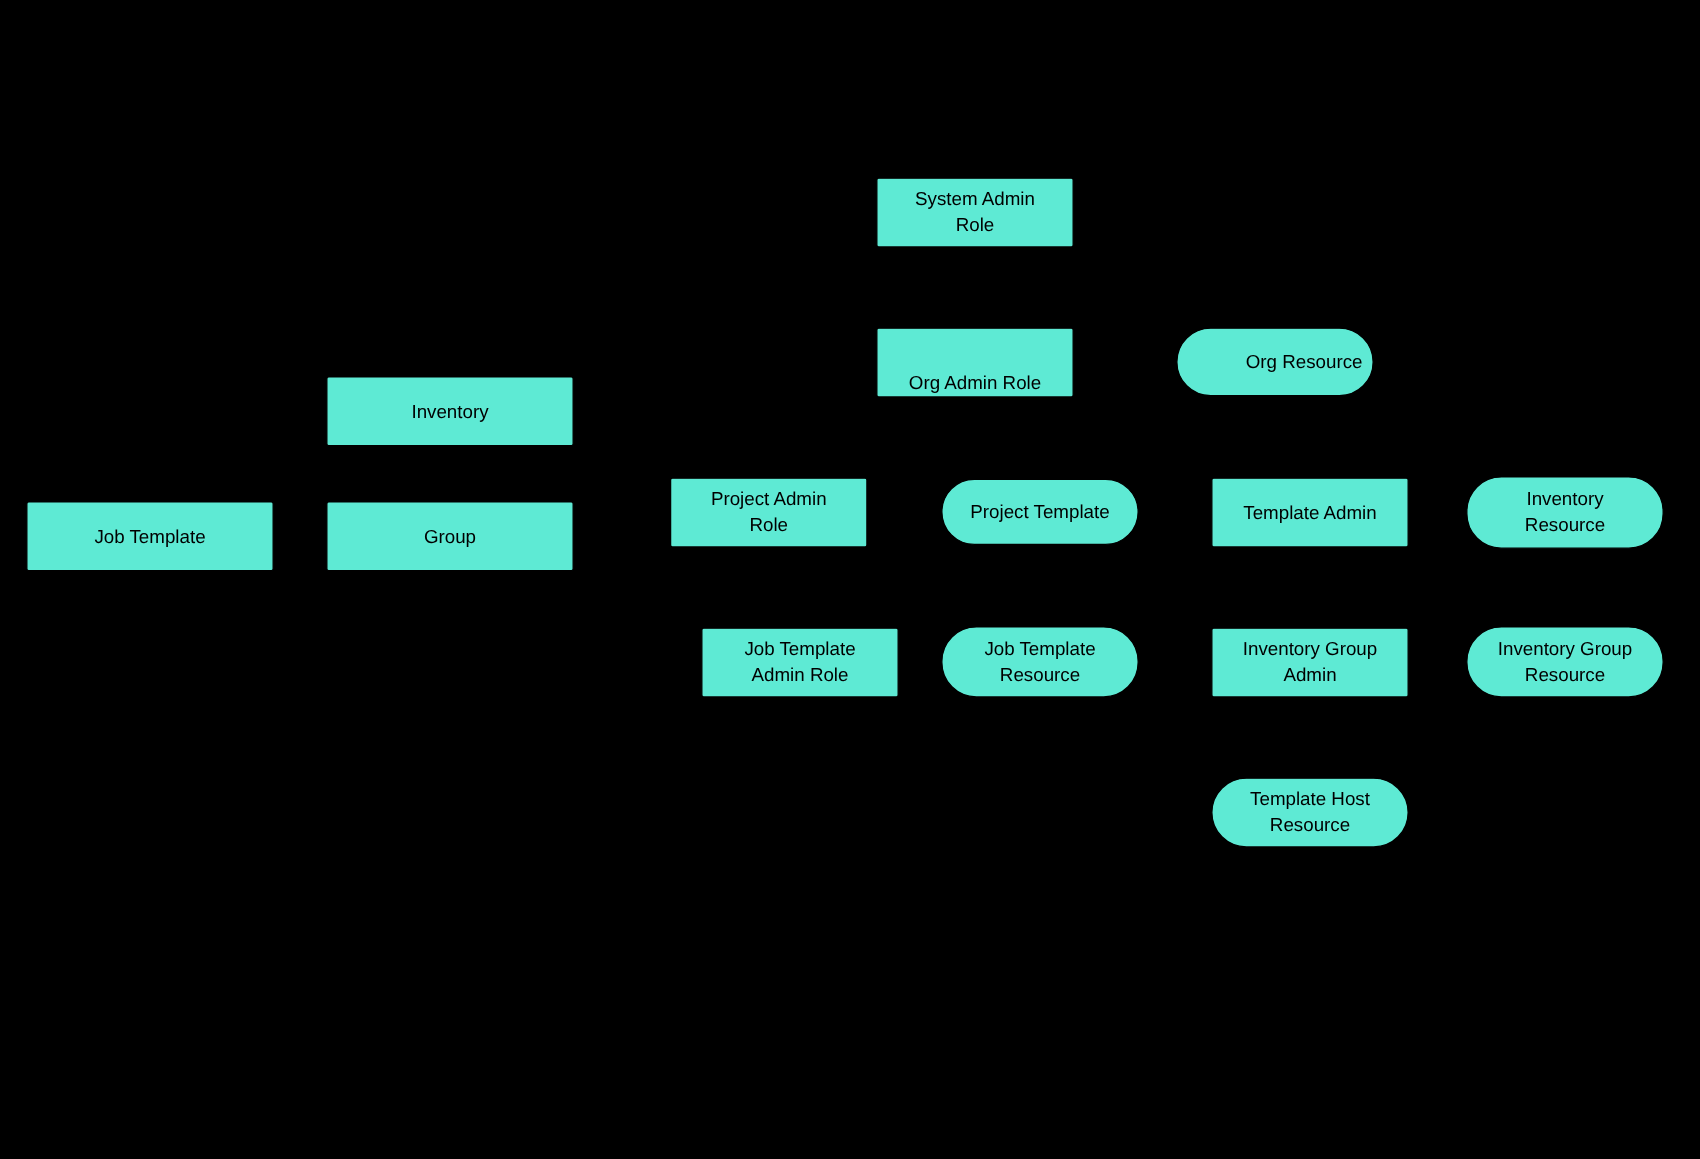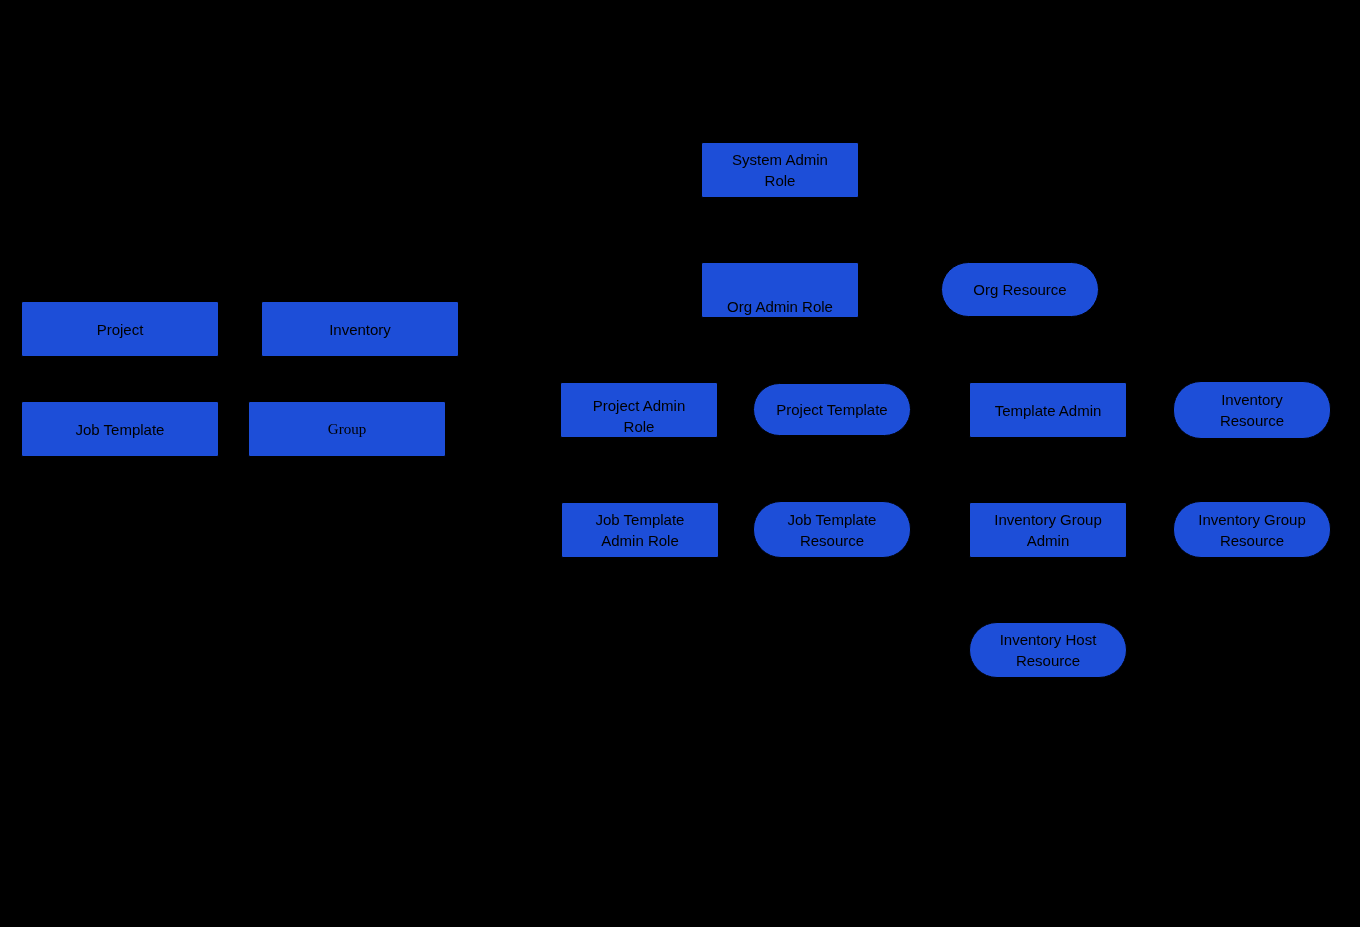--- a/index.html
+++ b/index.html
@@ -17,21 +17,21 @@
   .diagram-canvas {
     position: absolute;
     left: 0;
     top: 0;
     width: 1360px;
     height: 927px;
   }
   .node {
     position: absolute;
     box-sizing: border-box;
-    background: #1d4ed8;
+    background: #5eead4;
     border: 1px solid #000000;
     color: #000000;
     display: flex;
     align-items: center;
     justify-content: center;
     text-align: center;
     font-size: 15px;
     line-height: 1.4;
     padding: 0 8px;
   }
@@ -42,43 +42,40 @@
     border-radius: 28px;
   }
   .node .node-label {
     white-space: pre-line;
   }
 </style>
 </head>
 <body>
 
 <div class="diagram-canvas">
-    <div class="node rect" style="left: 21px; top: 301px; width: 198px; height: 56px;">
-      <span class="node-label">Project</span>
-    </div>
     <div class="node rect" style="left: 261px; top: 301px; width: 198px; height: 56px;">
       <span class="node-label">Inventory</span>
     </div>
     <div class="node rect" style="left: 21px; top: 401px; width: 198px; height: 56px;">
       <span class="node-label">Job Template</span>
     </div>
-    <div class="node rect" style="left: 248px; top: 401px; width: 198px; height: 56px; font-family: Liberation Serif, serif;">
+    <div class="node rect" style="left: 261px; top: 401px; width: 198px; height: 56px;">
       <span class="node-label">Group</span>
     </div>
     <div class="node rect" style="left: 701px; top: 142px; width: 158px; height: 56px;">
       <span class="node-label">System Admin
 Role</span>
     </div>
     <div class="node rect" style="left: 701px; top: 262px; width: 158px; height: 56px; align-items: flex-end;">
       <span class="node-label">Org Admin Role</span>
     </div>
-    <div class="node pill" style="left: 941px; top: 262px; width: 158px; height: 55px;">
+    <div class="node pill" style="left: 941px; top: 262px; width: 158px; height: 55px; justify-content: flex-end;">
       <span class="node-label">Org Resource</span>
     </div>
-    <div class="node rect" style="left: 560px; top: 382px; width: 158px; height: 56px; align-items: flex-end;">
+    <div class="node rect" style="left: 536px; top: 382px; width: 158px; height: 56px;">
       <span class="node-label">Project Admin
 Role</span>
     </div>
     <div class="node pill" style="left: 753px; top: 383px; width: 158px; height: 53px;">
       <span class="node-label">Project Template</span>
     </div>
     <div class="node rect" style="left: 969px; top: 382px; width: 158px; height: 56px;">
       <span class="node-label">Template Admin</span>
     </div>
     <div class="node pill" style="left: 1173px; top: 381px; width: 158px; height: 58px;">
@@ -95,16 +92,16 @@
     </div>
     <div class="node rect" style="left: 969px; top: 502px; width: 158px; height: 56px;">
       <span class="node-label">Inventory Group
 Admin</span>
     </div>
     <div class="node pill" style="left: 1173px; top: 501px; width: 158px; height: 57px;">
       <span class="node-label">Inventory Group
 Resource</span>
     </div>
     <div class="node pill" style="left: 969px; top: 622px; width: 158px; height: 56px;">
-      <span class="node-label">Inventory Host
+      <span class="node-label">Template Host
 Resource</span>
     </div>
   </div>
 
 </body></html>

